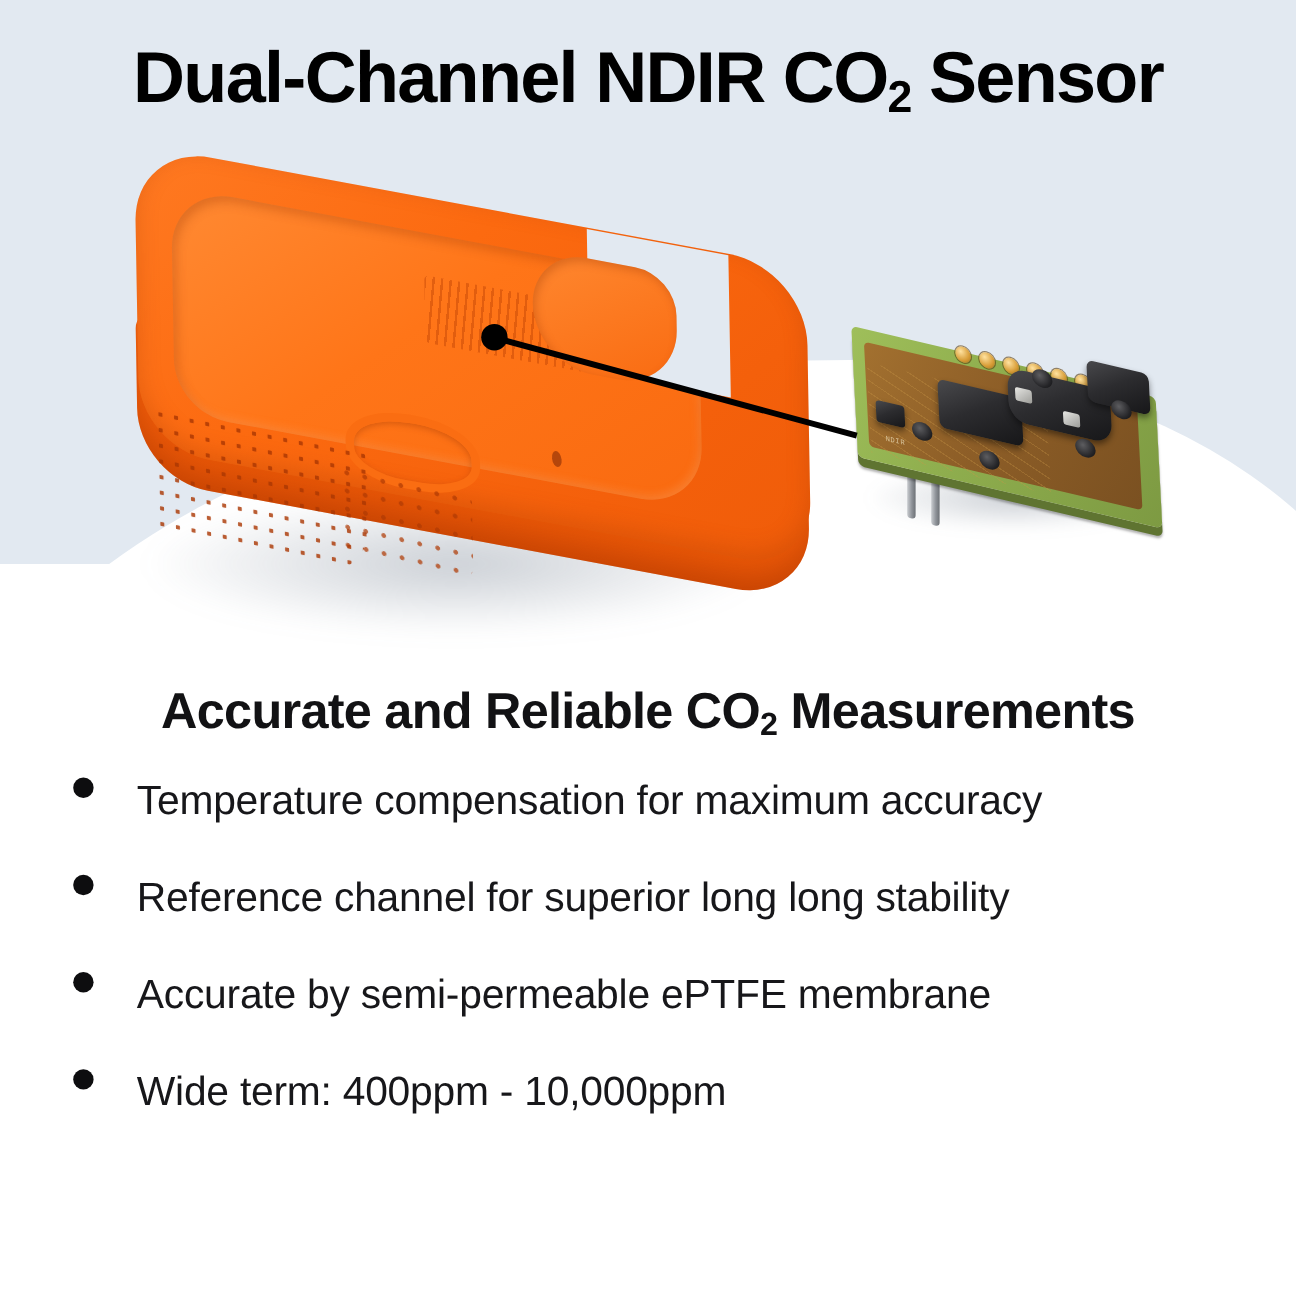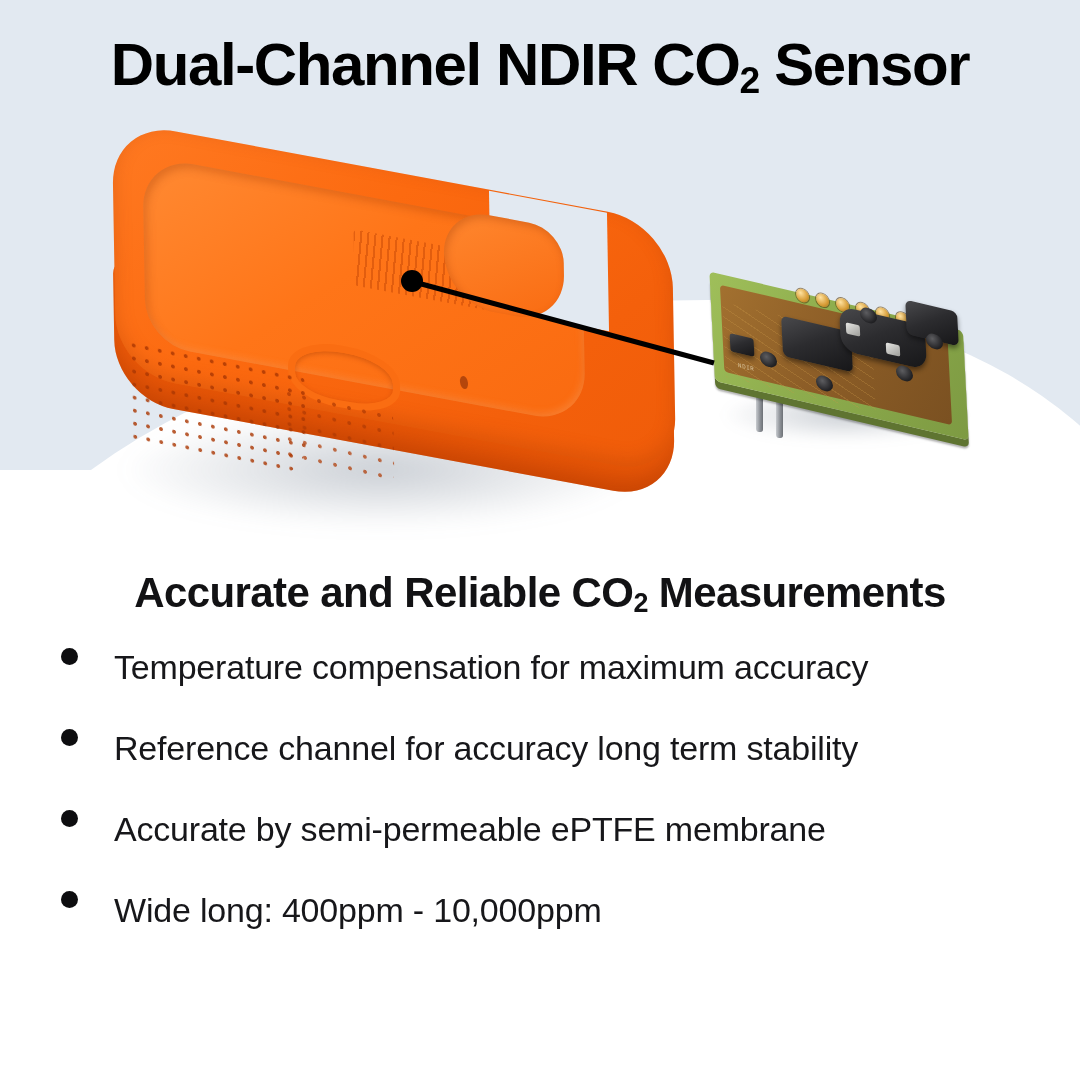--- a/index.html
+++ b/index.html
@@ -343,25 +343,25 @@
 
   <h2 class="subtitle"><span>Accurate and Reliable CO</span><sub>2</sub><span> Measurements</span></h2>
 
   <ul class="features">
     <li class="feature">
       <span class="bullet"></span>
       <span class="feature-text">Temperature compensation for maximum accuracy</span>
     </li>
     <li class="feature">
       <span class="bullet"></span>
-      <span class="feature-text">Reference channel for accuracy long term stability</span>
+      <span class="feature-text">Reference channel for superior long long stability</span>
     </li>
     <li class="feature">
       <span class="bullet"></span>
       <span class="feature-text">Accurate by semi-permeable ePTFE membrane</span>
     </li>
     <li class="feature">
       <span class="bullet"></span>
-      <span class="feature-text">Wide long: 400ppm - 10,000ppm</span>
+      <span class="feature-text">Wide term: 400ppm - 10,000ppm</span>
     </li>
   </ul>
 
 </div>
 
 </body></html>

